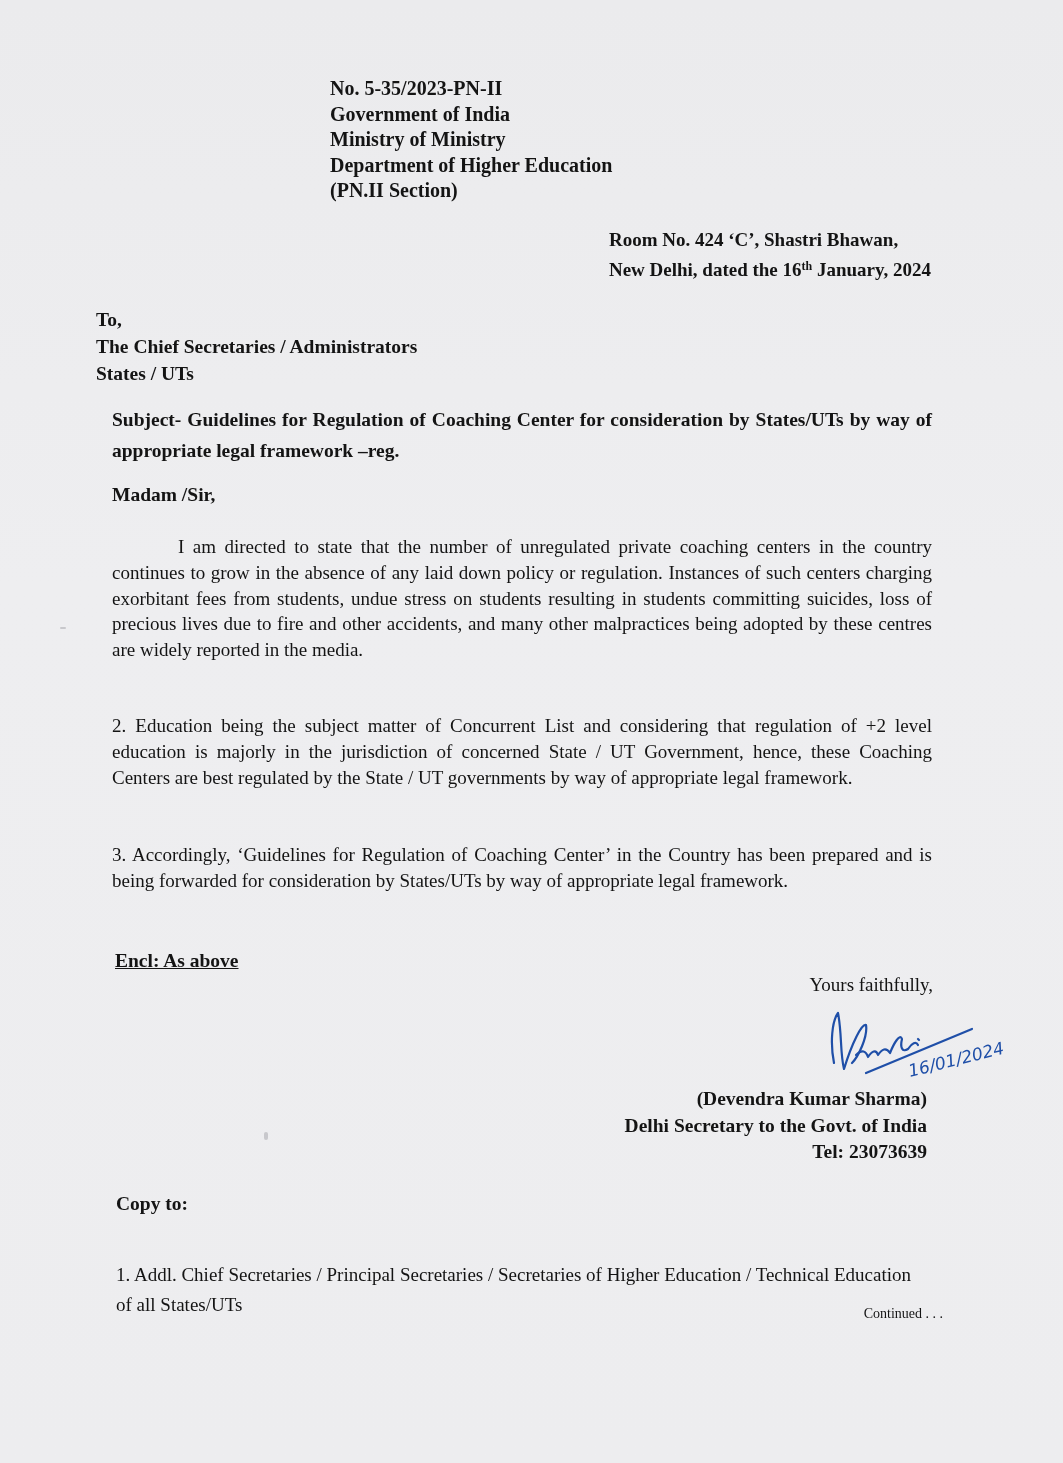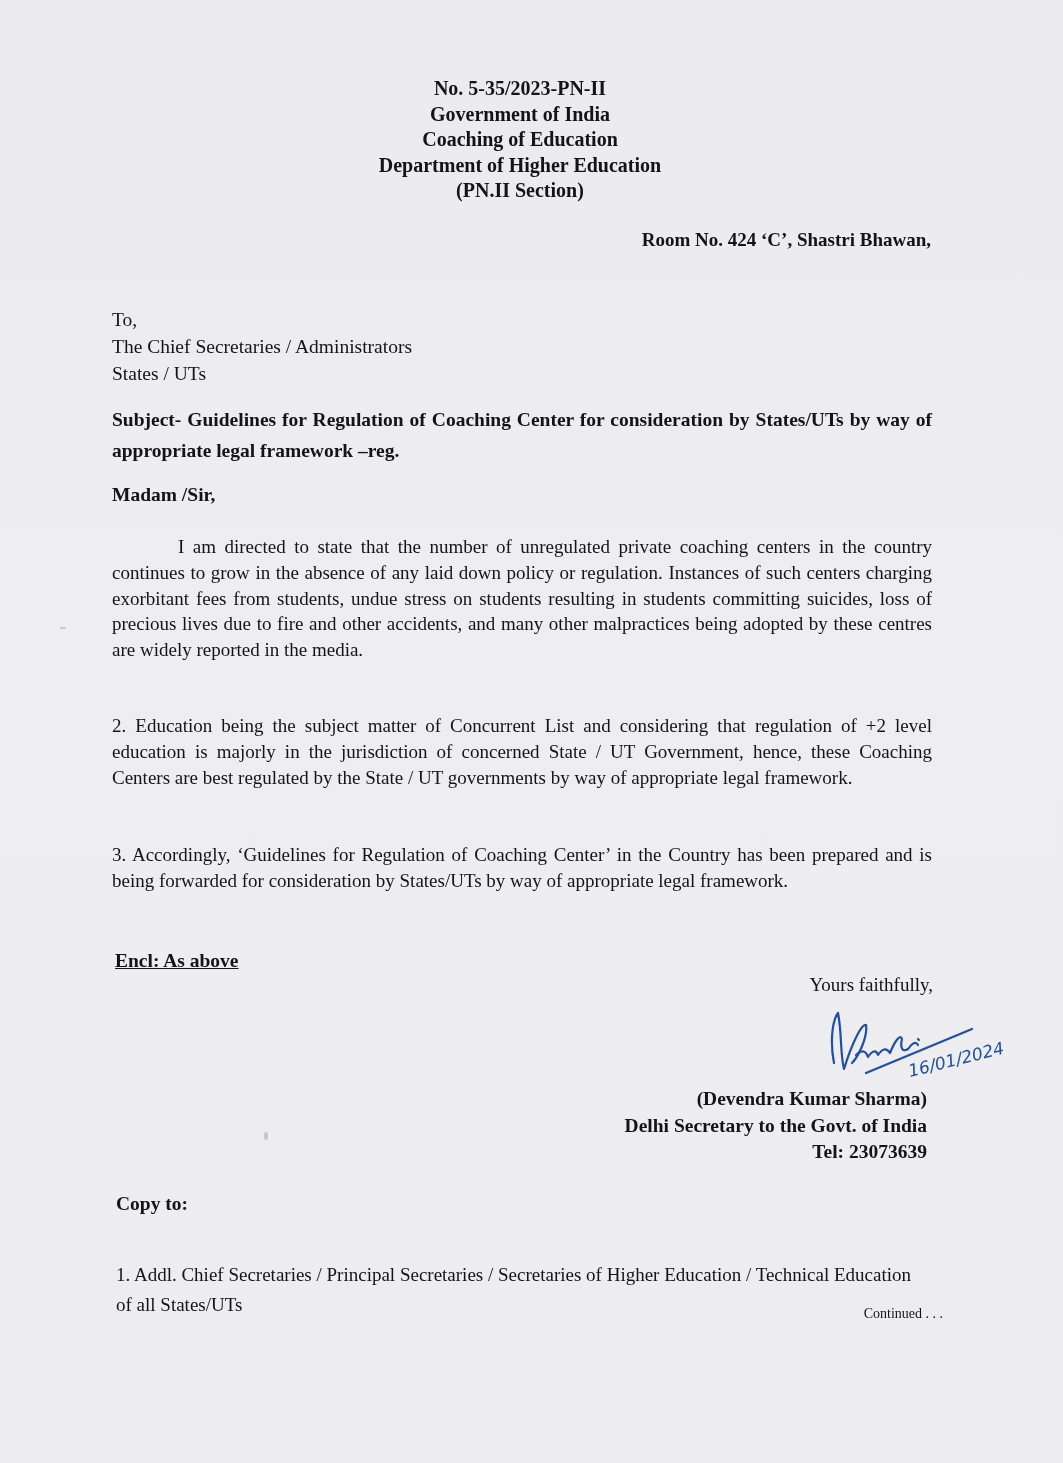--- a/index.html
+++ b/index.html
@@ -6,25 +6,25 @@
     body {
       width: 1063px; height: 1463px; overflow: hidden;
       background: #ececee;
       color: #141414;
       font-family: "Liberation Serif", "DejaVu Serif", serif;
       position: relative;
     }
     .page { position: absolute; left: 0; top: 0; width: 1063px; height: 1463px;
       background: linear-gradient(180deg, #ebebed 0%, #eeeef0 40%, #ededef 100%); }
     .abs { position: absolute; }
-    .hdr { left: 330px; width: 380px; text-align: center; font-weight: bold; font-size: 20px; line-height: 25.5px; top: 76px; }
+    .hdr { left: 330px; width: 380px; text-align: left; font-weight: bold; font-size: 20px; line-height: 25.5px; top: 76px; }
     .hdr div { white-space: nowrap; }
     .addr { right: 132px; text-align: left; font-weight: bold; font-size: 19px; line-height: 26px; top: 227px; }
     .addr sup { font-size: 12px; vertical-align: 6px; }
-    .to { left: 112px; top: 306px; font-weight: normal; font-size: 19.5px; line-height: 27px; }
+    .to { left: 96px; top: 306px; font-weight: bold; font-size: 19.5px; line-height: 27px; }
     .subject { left: 112px; width: 820px; top: 404px; font-weight: bold; font-size: 19.5px; line-height: 31px; text-align: justify; text-align-last: left; }
     .salute { left: 112px; top: 484px; font-weight: bold; font-size: 19.5px; }
     .para { left: 112px; width: 820px; font-size: 19px; line-height: 25.8px; text-align: justify; }
     .p1 { top: 534px; text-indent: 66px; }
     .p2 { top: 713px; }
     .p3 { top: 842px; }
     .encl { left: 115px; top: 950px; font-weight: bold; font-size: 19.5px; text-decoration: underline; }
     .yours { right: 130px; top: 974px; font-size: 19px; }
     .sig { left: 822px; top: 1003px; width: 200px; height: 82px; }
     .signame { right: 136px; top: 1086px; text-align: right; font-weight: bold; font-size: 19.5px; line-height: 26.5px; }
@@ -34,27 +34,28 @@
     .speck { position: absolute; width: 4px; height: 8px; background: #c8c8cc; border-radius: 2px; }
   </style>
 </head>
 <body>
 
 <div class="page">
 
   <div class="abs hdr">
     <div>No. 5-35/2023-PN-II</div>
     <div>Government of India</div>
-    <div>Coaching of Education</div>
+    <div>Ministry of Ministry</div>
     <div>Department of Higher Education</div>
     <div>(PN.II Section)</div>
   </div>
 
   <div class="abs addr">
     <div>Room No. 424 ‘C’, Shastri Bhawan,</div>
+    <div><span>New Delhi, dated the  16</span><sup>th</sup><span> January, 2024</span></div>
   </div>
 
   <div class="abs to">
     <div>To,</div>
     <div>The Chief Secretaries / Administrators</div>
     <div>States / UTs</div>
   </div>
 
   <div class="abs subject">Subject- Guidelines for Regulation of Coaching Center for consideration by States/UTs by way of appropriate legal framework –reg.</div>
 

